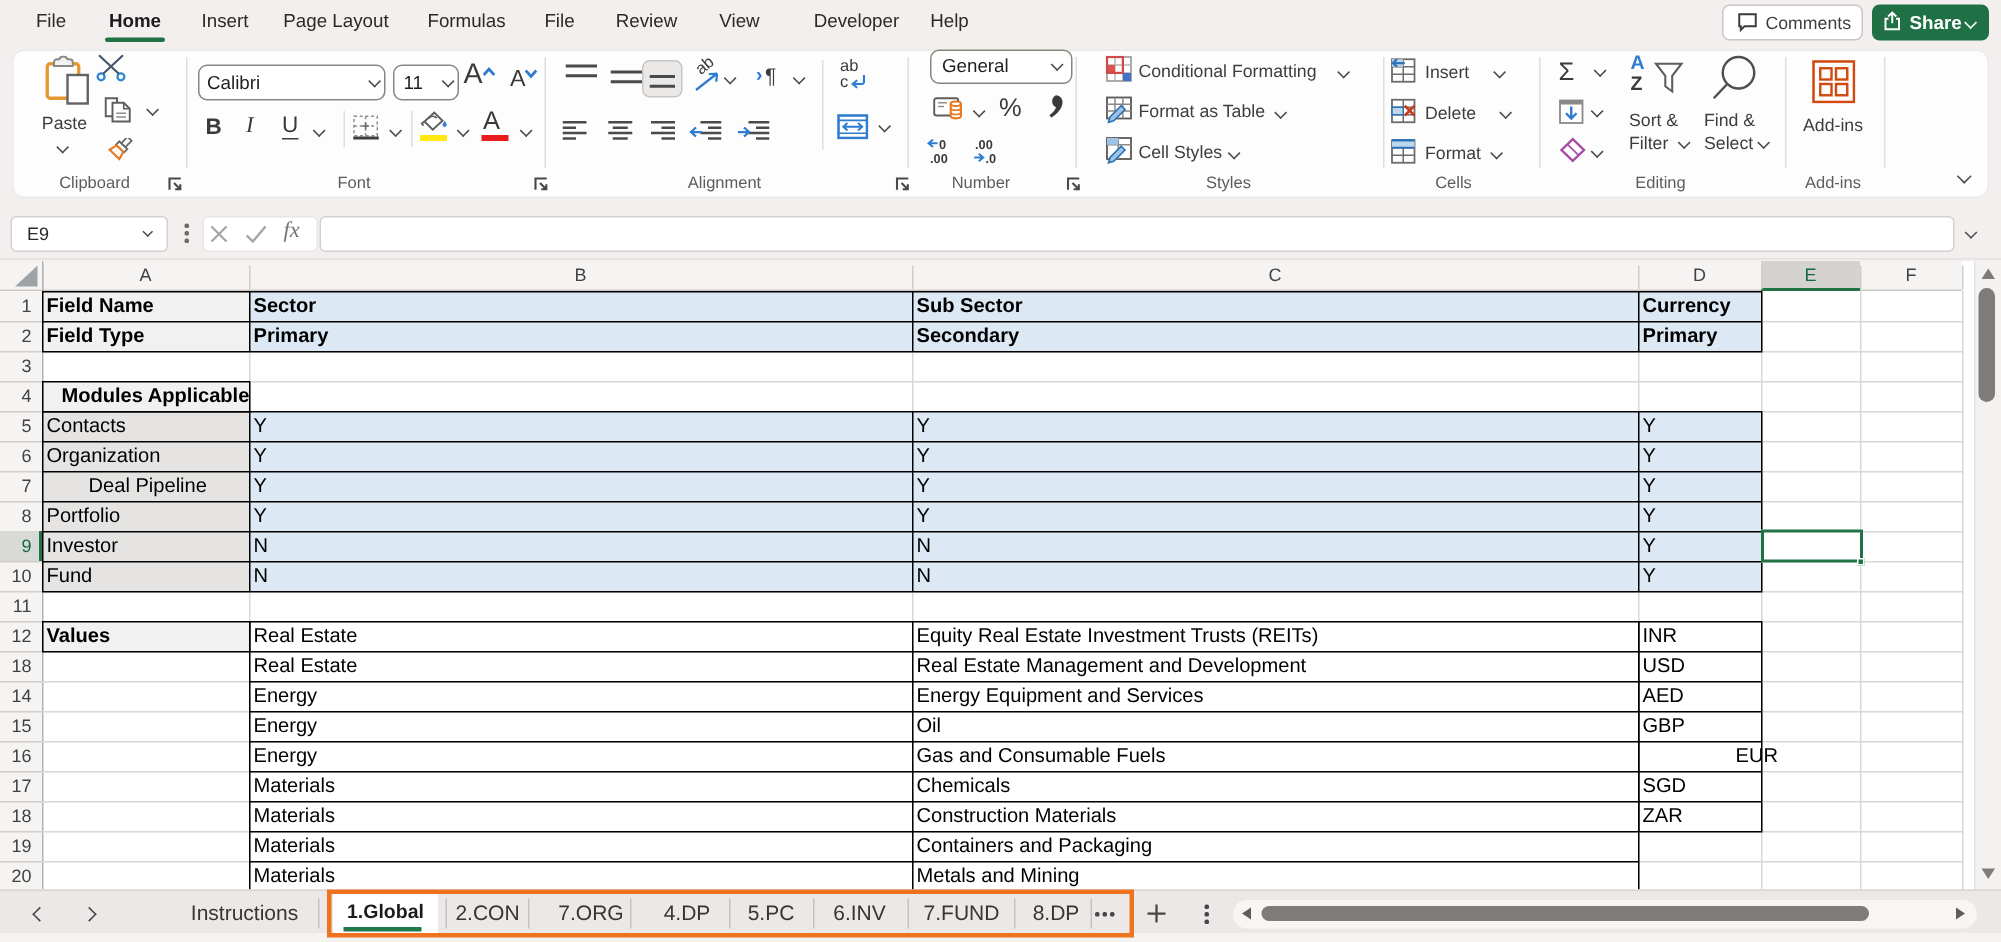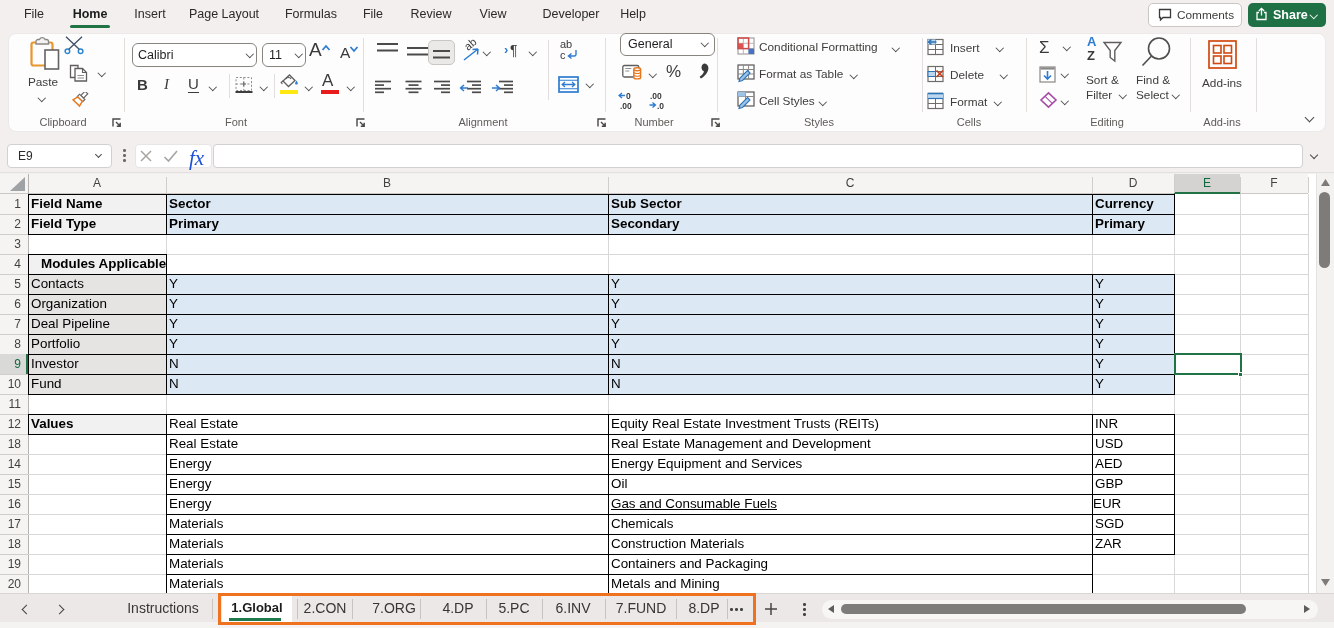--- a/index.html
+++ b/index.html
@@ -315,21 +315,21 @@
 <div class="abs" style="left:18px;top:144px;font-size:12px;color:#2b2a28;line-height:24px;">E9</div>
 <div class="abs" style="left:96px;top:152px;"><span class="chev" style="width:5px;height:5px;"></span></div>
 <div class="abs" style="left:123px;top:149px;width:2.5px;height:2.5px;background:#6c6a68;border-radius:50%;box-shadow:0 5px 0 #6c6a68, 0 10px 0 #6c6a68;"></div>
 <div class="abs" style="left:135px;top:144px;width:77px;height:24px;background:#fff;border:1px solid #e8e6e4;border-radius:4px;"></div>
 <svg class="abs" style="left:139px;top:149px" width="14" height="14" viewBox="0 0 14 14">
 <path d="M2 2 L12 12 M12 2 L2 12" stroke="#a7a5a3" stroke-width="1.5"></path>
     </svg>
 <svg class="abs" style="left:163px;top:149px" width="16" height="14" viewBox="0 0 16 14">
 <path d="M1.5 8 L5.5 12 L14 2" stroke="#a7a5a3" stroke-width="1.6" fill="none"></path>
     </svg>
-<div class="abs" style="left:189px;top:146px;font-size:21px;font-style:italic;font-family:'Liberation Serif',serif;color:#1d4ed8;"><i>f</i>x</div>
+<div class="abs" style="left:189px;top:146px;font-size:15px;font-style:italic;font-family:'Liberation Serif',serif;color:#737373;"><i>f</i>x</div>
 <div class="abs" style="left:213px;top:144px;width:1090px;height:24px;background:#fff;border:1px solid #d3d1cf;border-radius:4px;"></div>
 <div class="abs" style="left:1311px;top:152px;"><span class="chev" style="width:6px;height:6px;"></span></div>
 <div class="abs" style="left:0;top:172px;width:1334px;height:1px;background:#e3e1df;"></div>
 <div class="abs" id="grid" style="left:0;top:174px;width:1316px;height:419px;background:#fff;overflow:hidden;">
 <div class="abs" style="left:0;top:0;width:1308px;height:20px;background:#f6f4f3;border-bottom:1px solid #cbc8c6;"></div>
 <div class="colhdr" style="left:28px;width:138px;height:20px;background:transparent;color:#424242;">A</div>
 <div class="colhdr" style="left:166px;width:442px;height:20px;background:transparent;color:#424242;">B</div>
 <div class="colhdr" style="left:608px;width:484px;height:20px;background:transparent;color:#424242;">C</div>
 <div class="colhdr" style="left:1092px;width:82px;height:20px;background:transparent;color:#424242;">D</div>
 <div class="colhdr" style="left:1174px;width:66px;height:20px;background:#d5d3d2;border-bottom:2px solid #217346;color:#0f6a3f;">E</div>
@@ -462,21 +462,21 @@
 <div class="cell" style="left:1092px;top:40px;width:82px;font-weight:700;">Primary</div>
 <div class="cell" style="left:28px;top:80px;width:138px;font-weight:700;margin-left:10px;">Modules Applicable</div>
 <div class="cell" style="left:28px;top:100px;width:138px;">Contacts</div>
 <div class="cell" style="left:166px;top:100px;width:442px;">Y</div>
 <div class="cell" style="left:608px;top:100px;width:484px;">Y</div>
 <div class="cell" style="left:1092px;top:100px;width:82px;">Y</div>
 <div class="cell" style="left:28px;top:120px;width:138px;">Organization</div>
 <div class="cell" style="left:166px;top:120px;width:442px;">Y</div>
 <div class="cell" style="left:608px;top:120px;width:484px;">Y</div>
 <div class="cell" style="left:1092px;top:120px;width:82px;">Y</div>
-<div class="cell" style="left:28px;top:140px;width:138px;">Deal Pipeline</div>
+<div class="cell" style="left:28px;top:140px;width:138px;text-align:center;">Deal Pipeline</div>
 <div class="cell" style="left:166px;top:140px;width:442px;">Y</div>
 <div class="cell" style="left:608px;top:140px;width:484px;">Y</div>
 <div class="cell" style="left:1092px;top:140px;width:82px;">Y</div>
 <div class="cell" style="left:28px;top:160px;width:138px;">Portfolio</div>
 <div class="cell" style="left:166px;top:160px;width:442px;">Y</div>
 <div class="cell" style="left:608px;top:160px;width:484px;">Y</div>
 <div class="cell" style="left:1092px;top:160px;width:82px;">Y</div>
 <div class="cell" style="left:28px;top:180px;width:138px;">Investor</div>
 <div class="cell" style="left:166px;top:180px;width:442px;">N</div>
 <div class="cell" style="left:608px;top:180px;width:484px;">N</div>
@@ -492,22 +492,22 @@
 <div class="cell" style="left:166px;top:260px;width:442px;">Real Estate</div>
 <div class="cell" style="left:608px;top:260px;width:484px;">Real Estate Management and Development</div>
 <div class="cell" style="left:1092px;top:260px;width:82px;">USD</div>
 <div class="cell" style="left:166px;top:280px;width:442px;">Energy</div>
 <div class="cell" style="left:608px;top:280px;width:484px;">Energy Equipment and Services</div>
 <div class="cell" style="left:1092px;top:280px;width:82px;">AED</div>
 <div class="cell" style="left:166px;top:300px;width:442px;">Energy</div>
 <div class="cell" style="left:608px;top:300px;width:484px;">Oil</div>
 <div class="cell" style="left:1092px;top:300px;width:82px;">GBP</div>
 <div class="cell" style="left:166px;top:320px;width:442px;">Energy</div>
-<div class="cell" style="left:608px;top:320px;width:484px;text-decoration:underline;">Gas and Consumable Fuels</div>
-<div class="cell" style="left:1072px;top:320px;width:82px;padding-left:21px;">EUR</div>
+<div class="cell" style="left:608px;top:320px;width:484px;">Gas and Consumable Fuels</div>
+<div class="cell" style="left:1136px;top:320px;width:82px;padding-left:21px;">EUR</div>
 <div class="cell" style="left:166px;top:340px;width:442px;">Materials</div>
 <div class="cell" style="left:608px;top:340px;width:484px;">Chemicals</div>
 <div class="cell" style="left:1092px;top:340px;width:82px;">SGD</div>
 <div class="cell" style="left:166px;top:360px;width:442px;">Materials</div>
 <div class="cell" style="left:608px;top:360px;width:484px;">Construction Materials</div>
 <div class="cell" style="left:1092px;top:360px;width:82px;">ZAR</div>
 <div class="cell" style="left:166px;top:380px;width:442px;">Materials</div>
 <div class="cell" style="left:608px;top:380px;width:484px;">Containers and Packaging</div>
 <div class="cell" style="left:166px;top:400px;width:442px;">Materials</div>
 <div class="cell" style="left:608px;top:400px;width:484px;">Metals and Mining</div>

